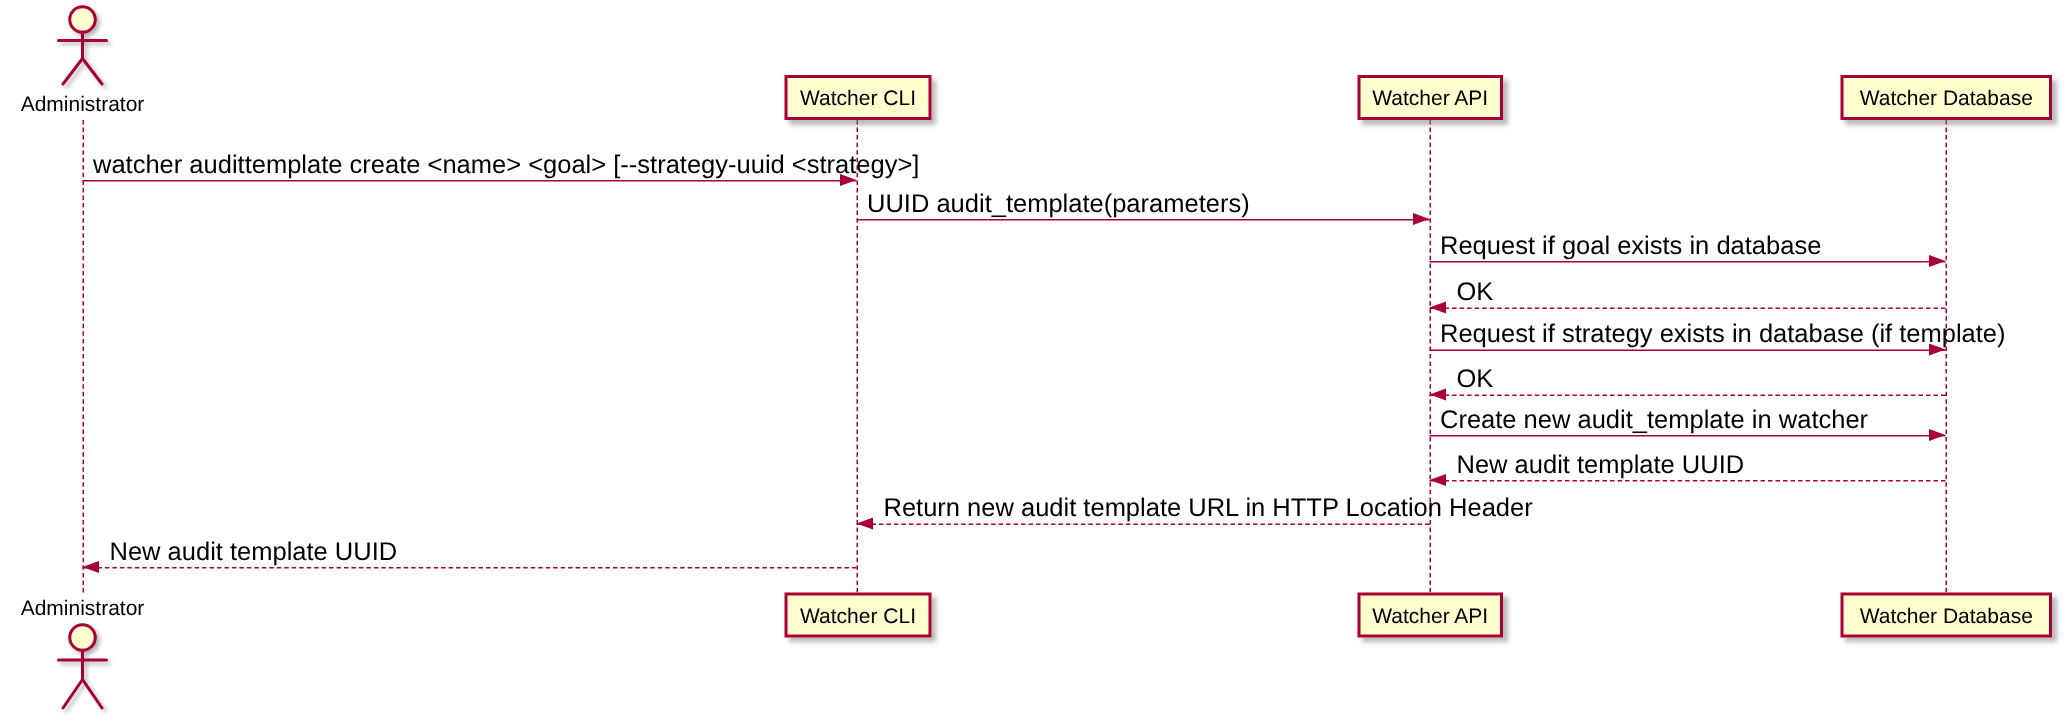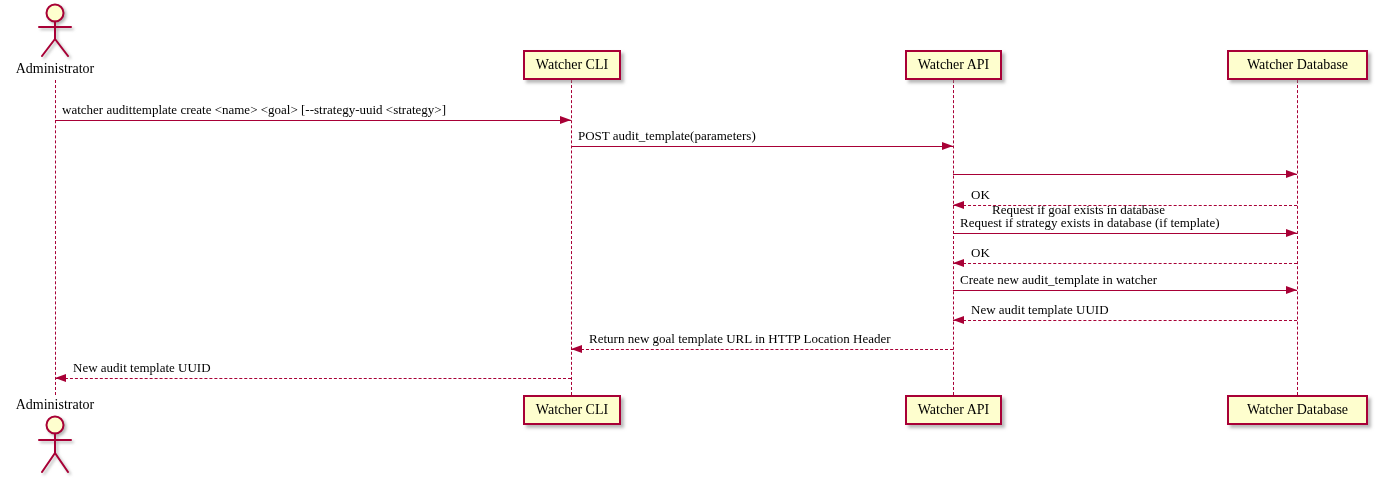--- a/index.html
+++ b/index.html
@@ -6,21 +6,21 @@
     --accent:#A80036;
     --p-fill:#FEFECE;
     --txt:#000000;
     --bg:#FFFFFF;
   }
   html,body{margin:0;padding:0;background:var(--bg);}
   .diagram{
     position:relative;
     width:1379px;height:483px;
     background:var(--bg);
-    font-family:Liberation Serif, serif;
+    font-family:Liberation Sans, sans-serif;
     color:var(--txt);
     overflow:hidden;
   }
   .pbox{
     position:absolute;
     box-sizing:border-box;
     background:var(--p-fill);
     border:2px solid var(--accent);
     box-shadow:3px 3px 3px rgba(130,130,130,0.55);
     display:flex;align-items:center;justify-content:center;
@@ -39,21 +39,21 @@
     white-space:nowrap;
   }
   .actor-figure{
     position:absolute;
     filter:drop-shadow(2.5px 2.5px 1.5px rgba(130,130,130,0.6));
   }
   .actor-figure circle{fill:var(--p-fill);stroke:var(--accent);stroke-width:2;}
   .actor-figure line{stroke:var(--accent);stroke-width:2;stroke-linecap:round;}
   .msg-text{
     position:absolute;
-    font-size:13px;
+    font-size:17px;
     line-height:15px;
     white-space:nowrap;
   }
   .msg-line{
     position:absolute;
     height:0;
   }
   .msg-line.solid{border-top:1.5px solid var(--accent);}
   .msg-line.dashed{border-top:1px dashed var(--accent);}
   .arr{
@@ -88,26 +88,26 @@
   <div class="pbox" style="left:905px;top:50px;width:97px;height:30px">Watcher API</div>
   <div class="pbox" style="left:1227px;top:50px;width:141px;height:30px">Watcher Database</div>
 
   <div id="messages">
       <div>
         <div class="msg-text" style="left: 62px; top: 102px;">watcher audittemplate create &lt;name&gt; &lt;goal&gt; [--strategy-uuid &lt;strategy&gt;]</div>
         <div class="msg-line solid" style="left: 55px; width: 516px; top: 120px;"></div>
         <div class="arr right" style="top: 116px; left: 560px;"></div>
       </div>
       <div>
-        <div class="msg-text" style="left: 578px; top: 128px;">POST audit_template(parameters)</div>
+        <div class="msg-text" style="left: 578px; top: 128px;">UUID audit_template(parameters)</div>
         <div class="msg-line solid" style="left: 571px; width: 382px; top: 146px;"></div>
         <div class="arr right" style="top: 142px; left: 942px;"></div>
       </div>
       <div>
-        <div class="msg-text" style="left: 992px; top: 156px; margin-top: 46px;">Request if goal exists in database</div>
+        <div class="msg-text" style="left: 960px; top: 156px;">Request if goal exists in database</div>
         <div class="msg-line solid" style="left: 953px; width: 344px; top: 174px;"></div>
         <div class="arr right" style="top: 170px; left: 1286px;"></div>
       </div>
       <div>
         <div class="msg-text" style="left: 971px; top: 187px;">OK</div>
         <div class="msg-line dashed" style="left: 953px; width: 344px; top: 205px;"></div>
         <div class="arr left" style="top: 201px; left: 953px;"></div>
       </div>
       <div>
         <div class="msg-text" style="left: 960px; top: 215px;">Request if strategy exists in database (if template)</div>
@@ -123,21 +123,21 @@
         <div class="msg-text" style="left: 960px; top: 272px;">Create new audit_template in watcher</div>
         <div class="msg-line solid" style="left: 953px; width: 344px; top: 290px;"></div>
         <div class="arr right" style="top: 286px; left: 1286px;"></div>
       </div>
       <div>
         <div class="msg-text" style="left: 971px; top: 302px;">New audit template UUID</div>
         <div class="msg-line dashed" style="left: 953px; width: 344px; top: 320px;"></div>
         <div class="arr left" style="top: 316px; left: 953px;"></div>
       </div>
       <div>
-        <div class="msg-text" style="left: 589px; top: 331px;">Return new goal template URL in HTTP Location Header</div>
+        <div class="msg-text" style="left: 589px; top: 331px;">Return new audit template URL in HTTP Location Header</div>
         <div class="msg-line dashed" style="left: 571px; width: 382px; top: 349px;"></div>
         <div class="arr left" style="top: 345px; left: 571px;"></div>
       </div>
       <div>
         <div class="msg-text" style="left: 73px; top: 360px;">New audit template UUID</div>
         <div class="msg-line dashed" style="left: 55px; width: 516px; top: 378px;"></div>
         <div class="arr left" style="top: 374px; left: 55px;"></div>
       </div>
     </div>
 

